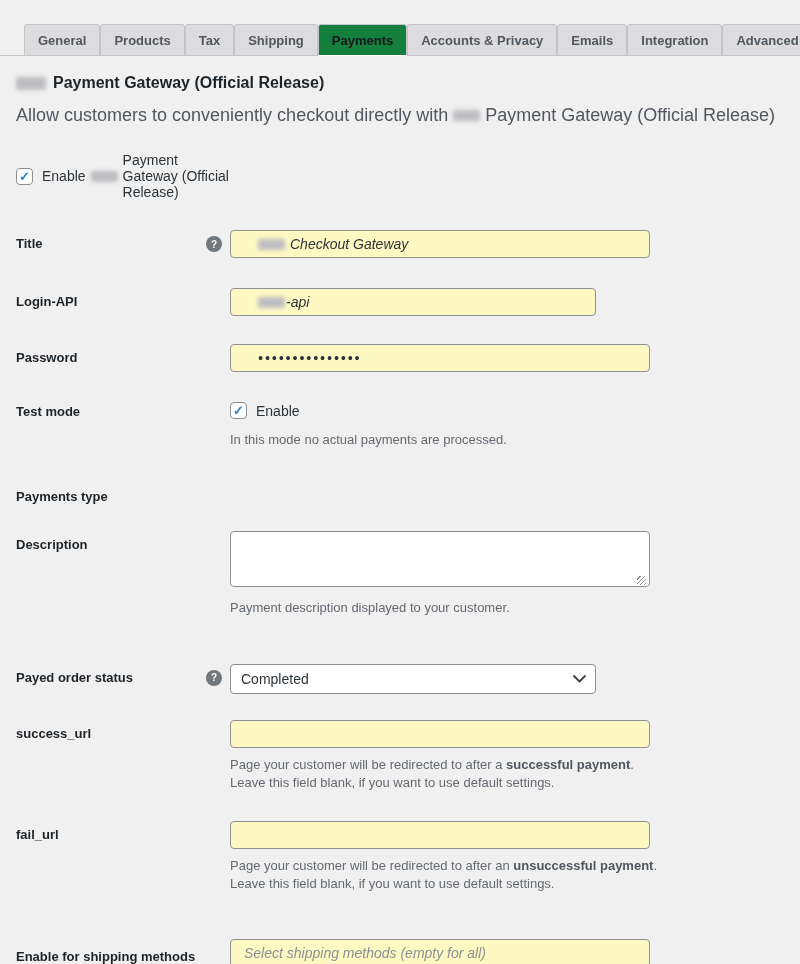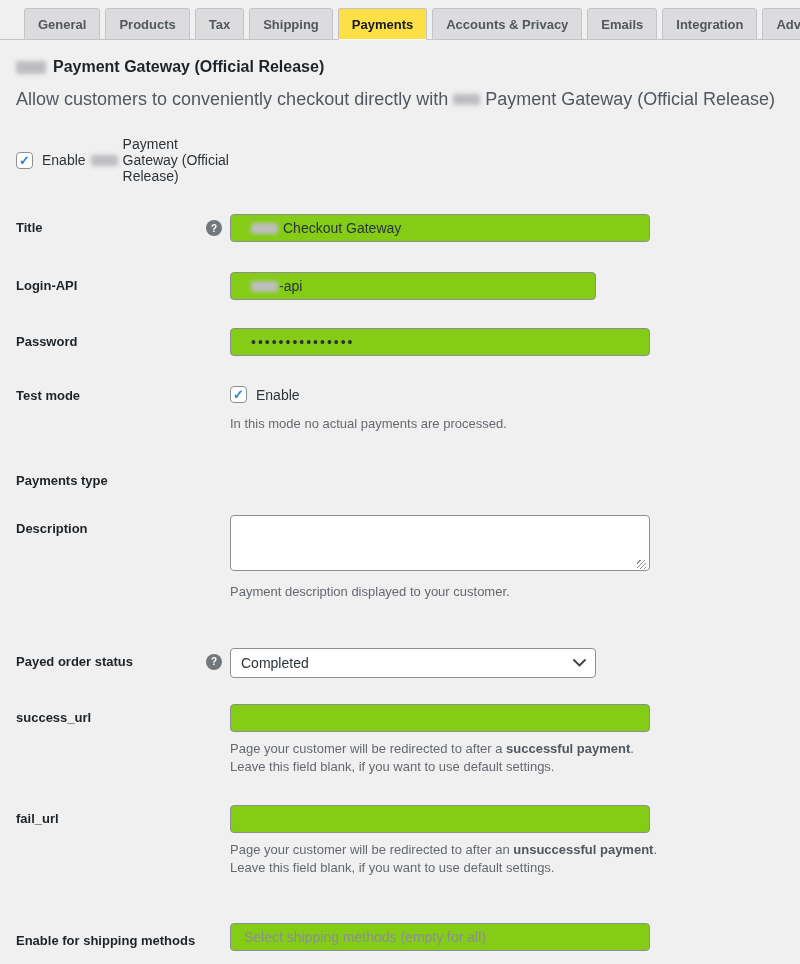--- a/index.html
+++ b/index.html
@@ -5,35 +5,35 @@
   html,body{margin:0;padding:0;}
   body{
     width:800px;height:964px;
     background:#f0f0f1;
     font-family:"Liberation Sans",sans-serif;
     color:#1d2327;
     overflow:hidden;
   }
   
   .tabbar{
-    padding:8px 8px 0 24px;
+    padding:24px 8px 0 24px;
     border-bottom:1px solid #c3c4c7;
-    display:flex;align-items:flex-end;gap:5px;
+    display:flex;align-items:flex-end;
   }
   .tab{
     background:#dcdcde;
     border:1px solid #c3c4c7;
     border-radius:3px 3px 0 0;
     margin-bottom:-1px;
     padding:8px 13px 7px;
     font-size:13px;font-weight:700;color:#50575e;
     cursor:pointer;white-space:nowrap;
   }
   .tab.active{
-    background:#fde047;color:#16181c;
+    background:#15803d;color:#16181c;
     border-bottom:1px solid #ffffff;
   }
   
   .content{padding:0 16px;}
   .page-title{
     margin:18px 0 0;
     font-size:16px;font-weight:700;color:#1d2327;
     display:flex;align-items:center;gap:7px;
   }
   .subtitle{
@@ -71,25 +71,25 @@
     width:16px;height:16px;border-radius:50%;
     background:#72777c;color:#ffffff;
     font-size:10px;font-weight:700;
     display:inline-flex;align-items:center;justify-content:center;
     margin-right:8px;flex:none;cursor:pointer;
   }
   .field{min-width:0;}
   
   .tin, input.tin{
     box-sizing:border-box;height:28px;width:420px;
-    background:#84cc16;border:1px solid #8c8f94;border-radius:4px;
+    background:#fef9c3;border:1px solid #8c8f94;border-radius:4px;
     font-family:"Liberation Sans",sans-serif;
     font-size:14px;color:#2c3338;
-    padding:0 20px;outline:none;
-    display:flex;align-items:center;gap:5px;
+    padding:0 27px;outline:none;
+    display:flex;align-items:center;gap:5px;font-style:italic;
   }
   input.tin{display:inline-block;line-height:26px;}
   .w365{width:366px;}
   .pwd{font-size:12px;letter-spacing:2px;}
   .tall{height:38px;}
   input::placeholder{color:#8c8f94;opacity:1;}
   
   .sel{
     box-sizing:border-box;width:366px;height:30px;
     background:#fff;border:1px solid #8c8f94;border-radius:4px;

